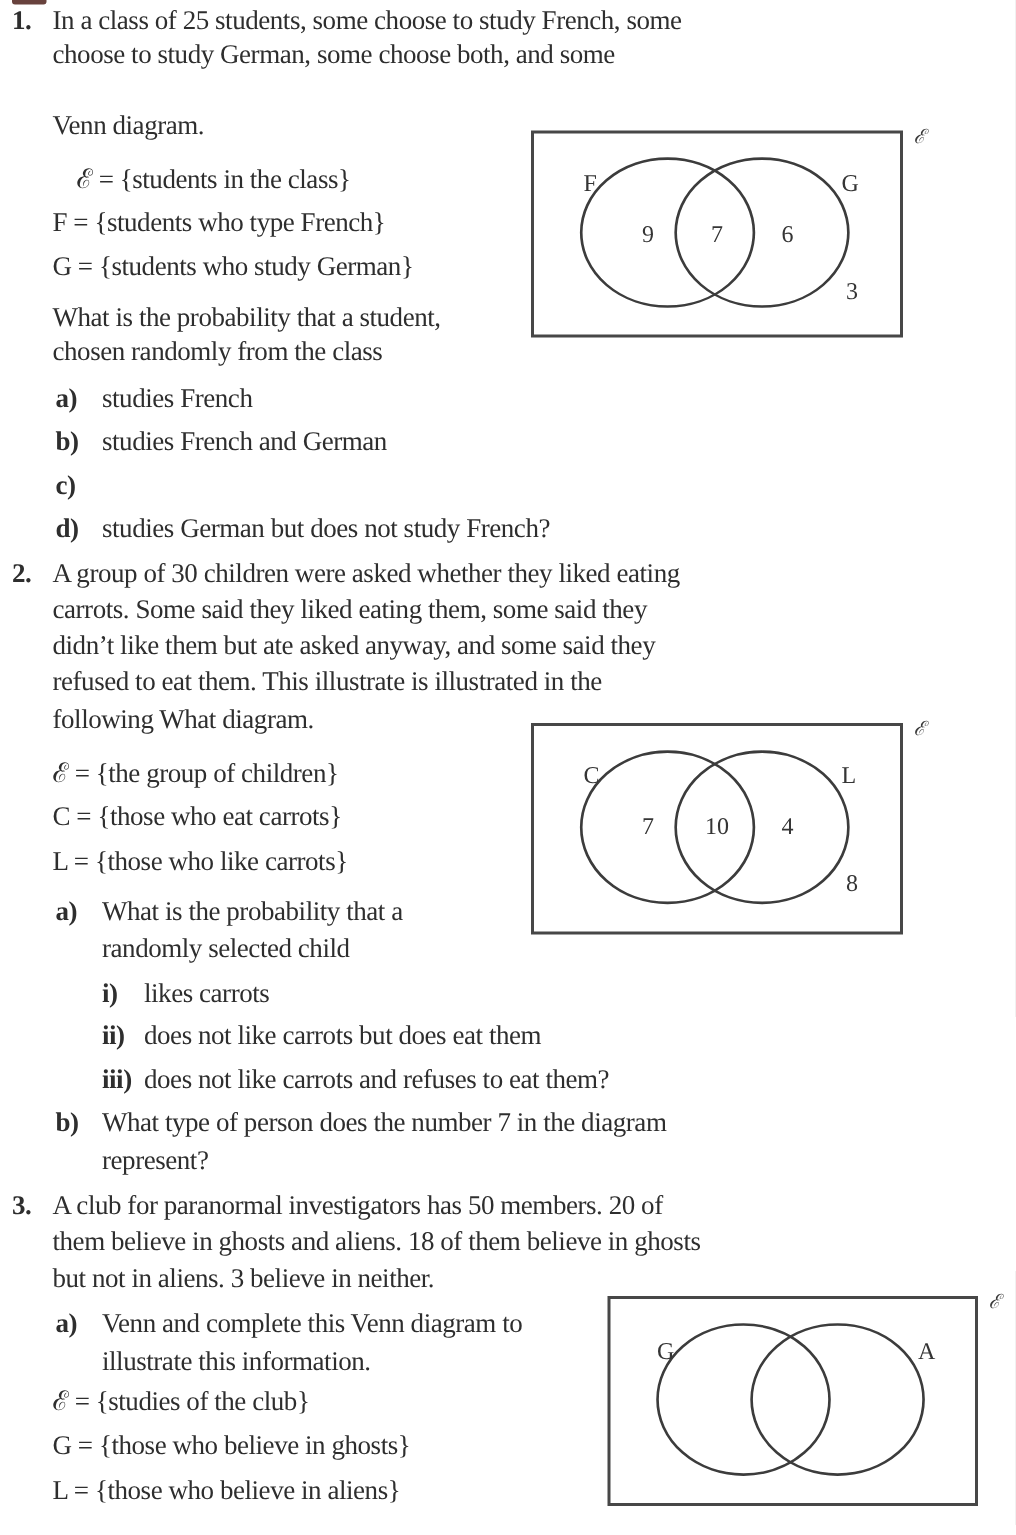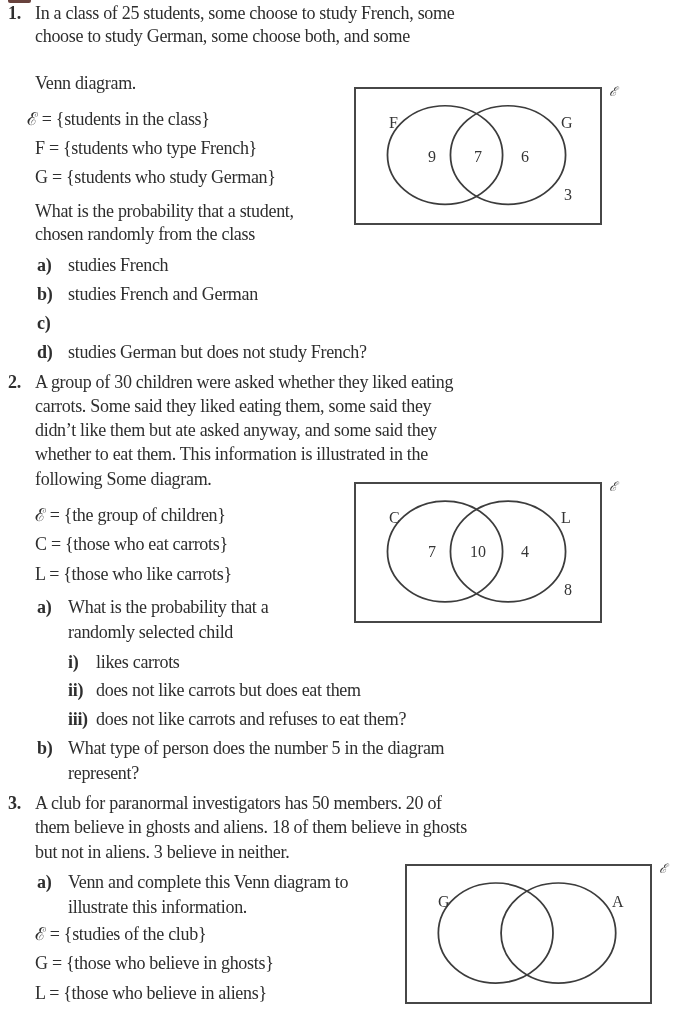--- a/index.html
+++ b/index.html
@@ -61,21 +61,21 @@
 
 <div id="page">
 
   <div class="smudge"></div>
 
   <span class="ln bold" style="left:8px;top:3px">1.</span>
   <span class="ln" style="left:35px;top:3px">In a class of 25 students, some choose to study French, some</span>
   <span class="ln" style="left:35px;top:26px">choose to study German, some choose both, and some</span>
   <span class="ln" style="left:35px;top:73px">Venn diagram.</span>
 
-  <span class="ln" style="left:27px;top:109px">ℰ = {students in the class}</span>
+  <span class="ln" style="left:51px;top:109px">ℰ = {students in the class}</span>
   <span class="ln" style="left:35px;top:138px">F = {students who type French}</span>
   <span class="ln" style="left:35px;top:167px">G = {students who study German}</span>
 
   <span class="ln" style="left:35px;top:224px">chosen randomly from the class</span>
   <span class="ln" style="left:35px;top:201px">What is the probability that a student,</span>
 
   <span class="ln bold" style="left:37px;top:255px">a)</span>
   <span class="ln" style="left:68px;top:255px">studies French</span>
   <span class="ln bold" style="left:37px;top:284px">b)</span>
   <span class="ln" style="left:68px;top:284px">studies French and German</span>
@@ -94,40 +94,40 @@
     <span class="vval" style="left:109px;top:59px">7</span>
     <span class="vval" style="left:156px;top:59px">6</span>
     <span class="vval" style="left:199px;top:97px">3</span>
     <span class="uset">ℰ</span>
   </div>
 
   <span class="ln bold" style="left:8px;top:372px">2.</span>
   <span class="ln" style="left:35px;top:372px">A group of 30 children were asked whether they liked eating</span>
   <span class="ln" style="left:35px;top:396px">carrots. Some said they liked eating them, some said they</span>
   <span class="ln" style="left:35px;top:420px">didn’t like them but ate asked anyway, and some said they</span>
-  <span class="ln" style="left:35px;top:444px">whether to eat them. This information is illustrated in the</span>
-  <span class="ln" style="left:35px;top:469px">following Some diagram.</span>
+  <span class="ln" style="left:35px;top:444px">refused to eat them. This illustrate is illustrated in the</span>
+  <span class="ln" style="left:35px;top:469px">following What diagram.</span>
 
   <span class="ln" style="left:35px;top:505px">ℰ = {the group of children}</span>
   <span class="ln" style="left:35px;top:534px">C = {those who eat carrots}</span>
   <span class="ln" style="left:35px;top:564px">L = {those who like carrots}</span>
 
   <span class="ln bold" style="left:37px;top:597px">a)</span>
   <span class="ln" style="left:68px;top:597px">What is the probability that a</span>
   <span class="ln" style="left:68px;top:622px">randomly selected child</span>
 
   <span class="ln bold" style="left:68px;top:652px">i)</span>
   <span class="ln" style="left:96px;top:652px">likes carrots</span>
   <span class="ln bold" style="left:68px;top:680px">ii)</span>
   <span class="ln" style="left:96px;top:680px">does not like carrots but does eat them</span>
   <span class="ln bold" style="left:68px;top:709px">iii)</span>
   <span class="ln" style="left:96px;top:709px">does not like carrots and refuses to eat them?</span>
 
   <span class="ln bold" style="left:37px;top:738px">b)</span>
-  <span class="ln" style="left:68px;top:738px">What type of person does the number 5 in the diagram</span>
+  <span class="ln" style="left:68px;top:738px">What type of person does the number 7 in the diagram</span>
   <span class="ln" style="left:68px;top:763px">represent?</span>
 
   <div class="venn" style="left:354px;top:482px;width:248px;height:141px">
     <svg viewBox="0 0 248 140" preserveAspectRatio="none">
       <ellipse cx="90.5" cy="69" rx="58.5" ry="51.5" fill="none" stroke="#3c3c3c" stroke-width="1.8"></ellipse>
       <ellipse cx="154.5" cy="69" rx="58.5" ry="51.5" fill="none" stroke="#3c3c3c" stroke-width="1.8"></ellipse>
     </svg>
     <span class="vlabel" style="left:33px;top:26px">C</span>
     <span class="vlabel" style="left:205px;top:26px">L</span>
     <span class="vval" style="left:63px;top:59px">7</span>

